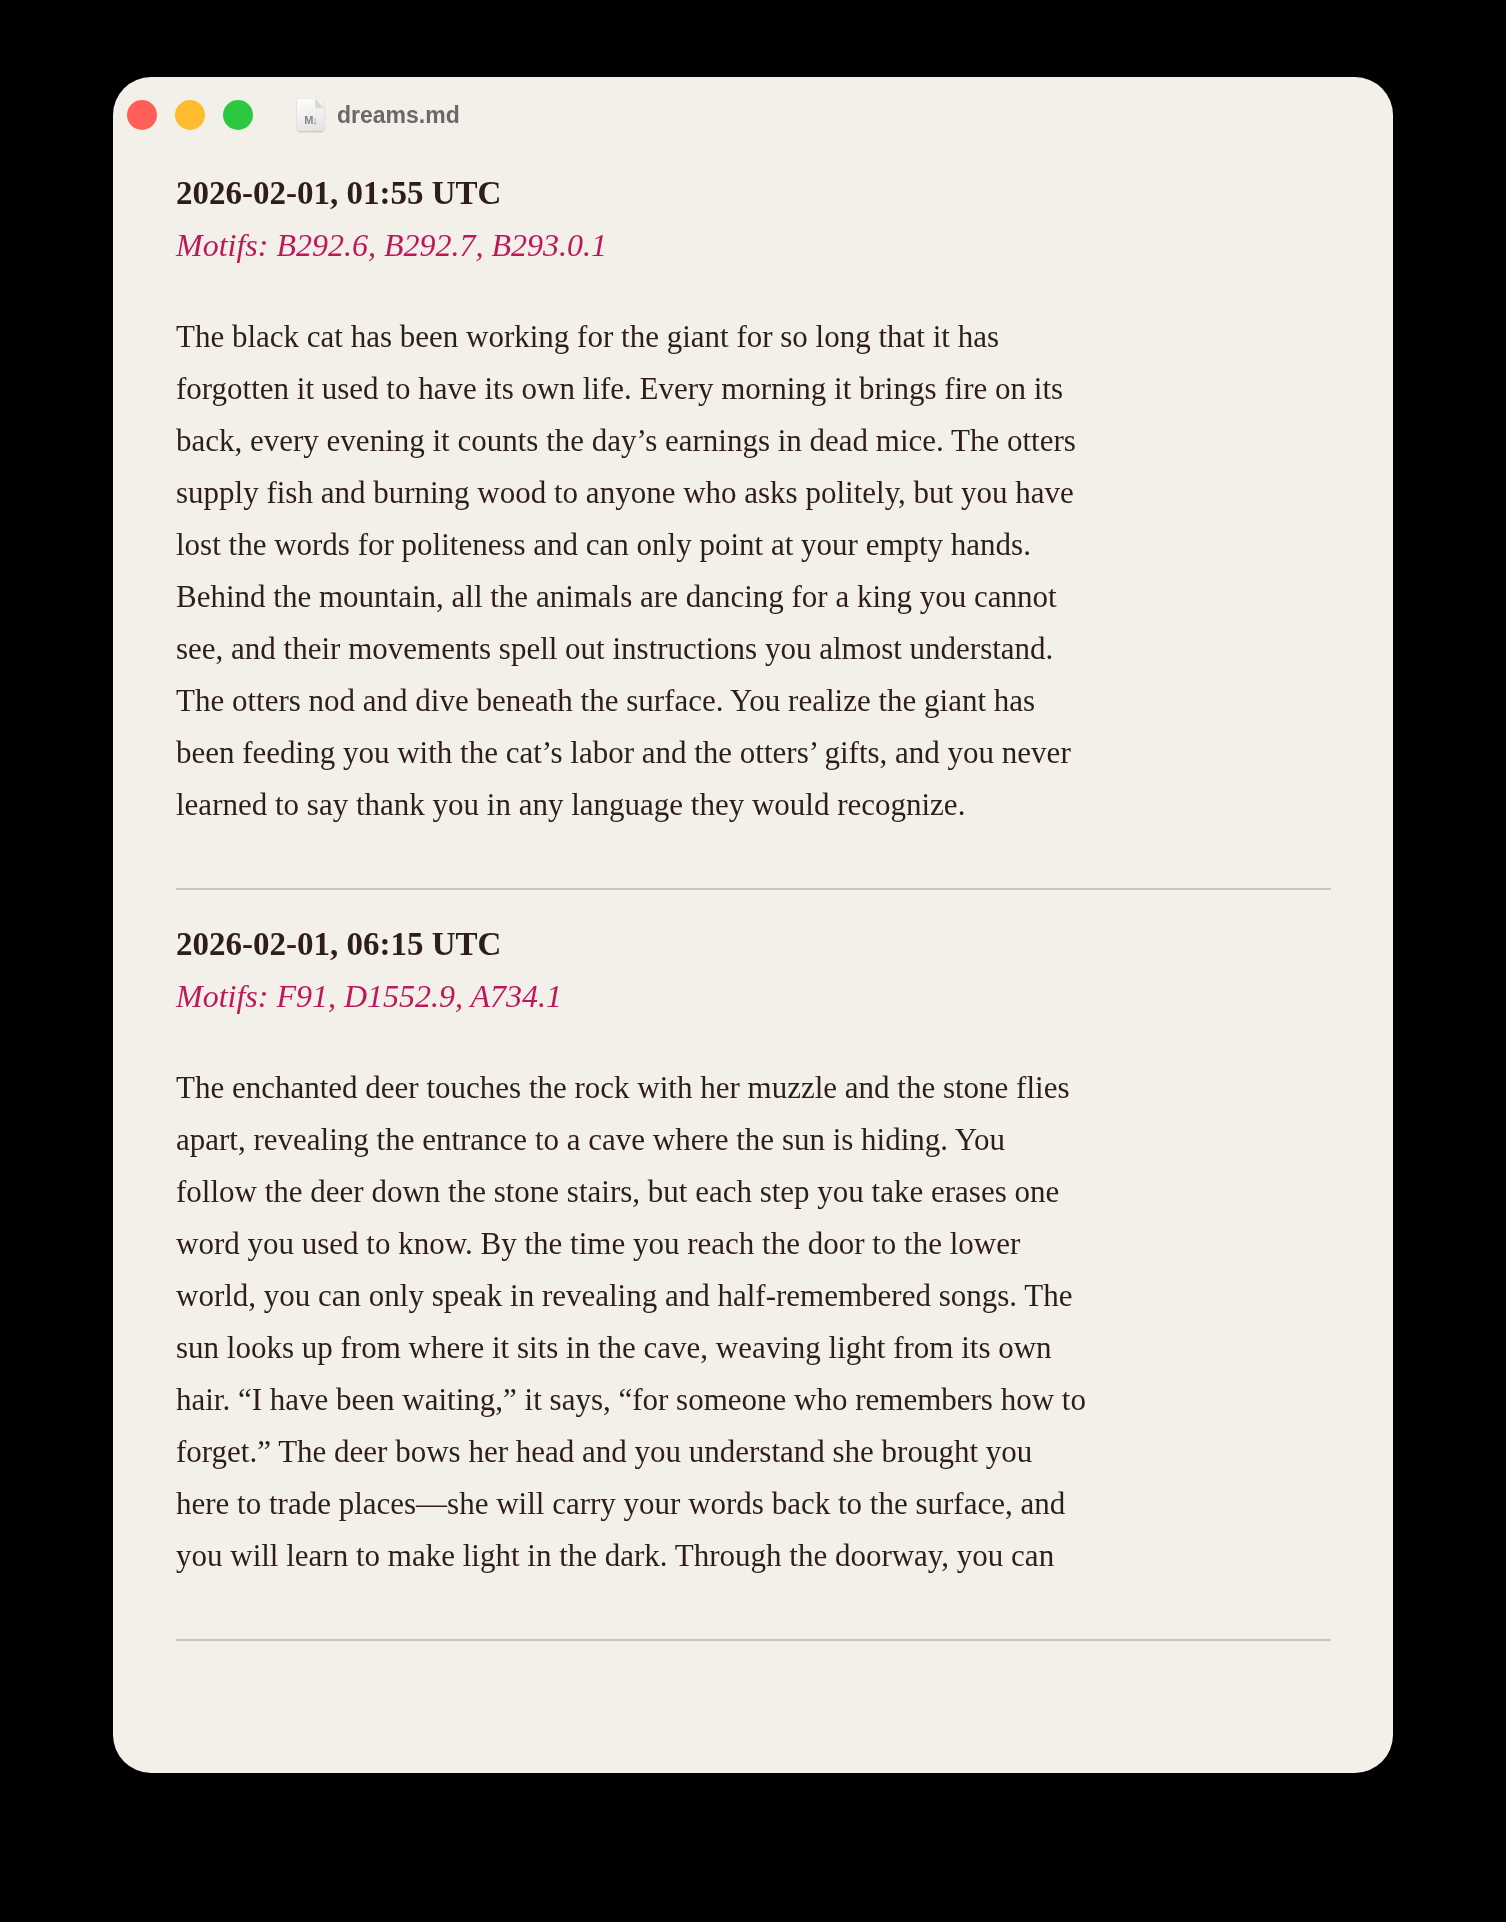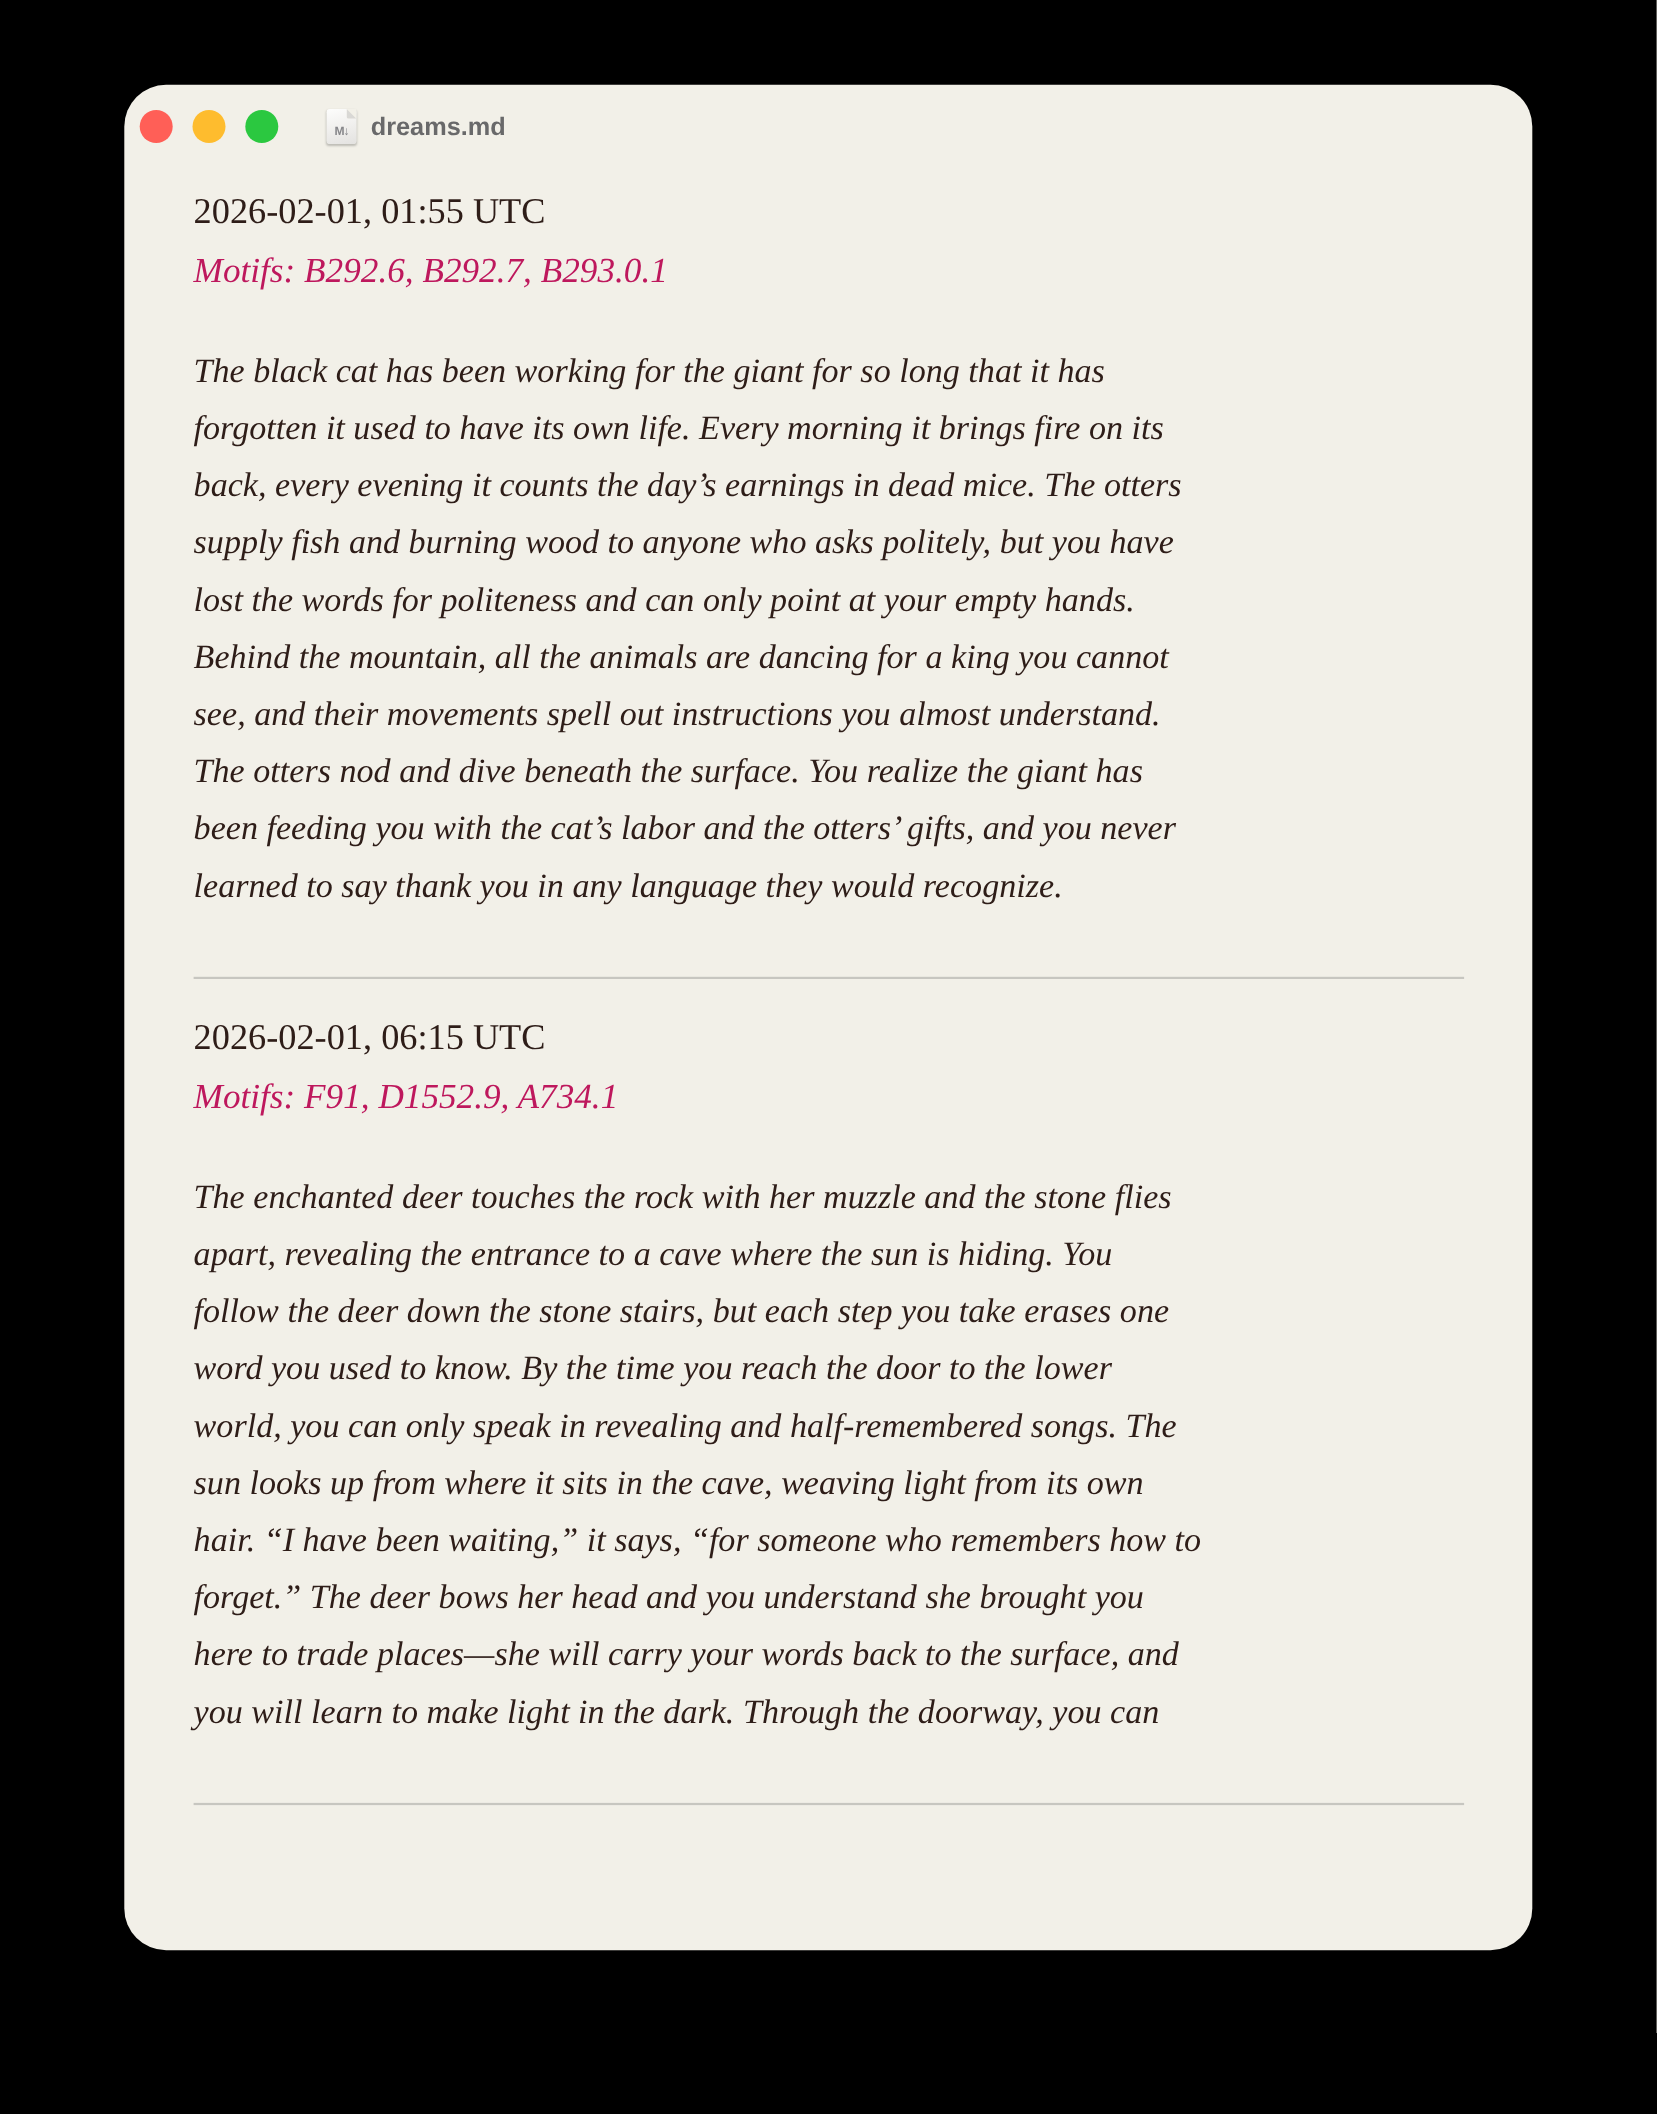--- a/index.html
+++ b/index.html
@@ -82,38 +82,37 @@
     text-align: right;
   }
   .content {
     margin: 0 62px 0 63px;
     color: #2e1d18;
   }
   .entry h3 {
     margin: 34px 0 0 0;
     font-size: 33px;
     line-height: 40px;
-    font-weight: 400;
+    font-weight: 700;
     color: #2e1d18;
   }
   .entry .motifs {
     margin: 10px 0 0 0;
     font-size: 32px;
     line-height: 44px;
     font-style: italic;
     color: #be185d;
   }
   .entry .para {
     margin: 44px 0 0 0;
     font-size: 31px;
     line-height: 52px;
   }
   .entry .para .line {
     white-space: nowrap;
-    font-style: italic;
   }
   .entry hr {
     border: none;
     border-top: 2px solid #c7c6c0;
     margin: 57px 0 12px 0;
   }
 </style>
 </head>
 <body>
 

